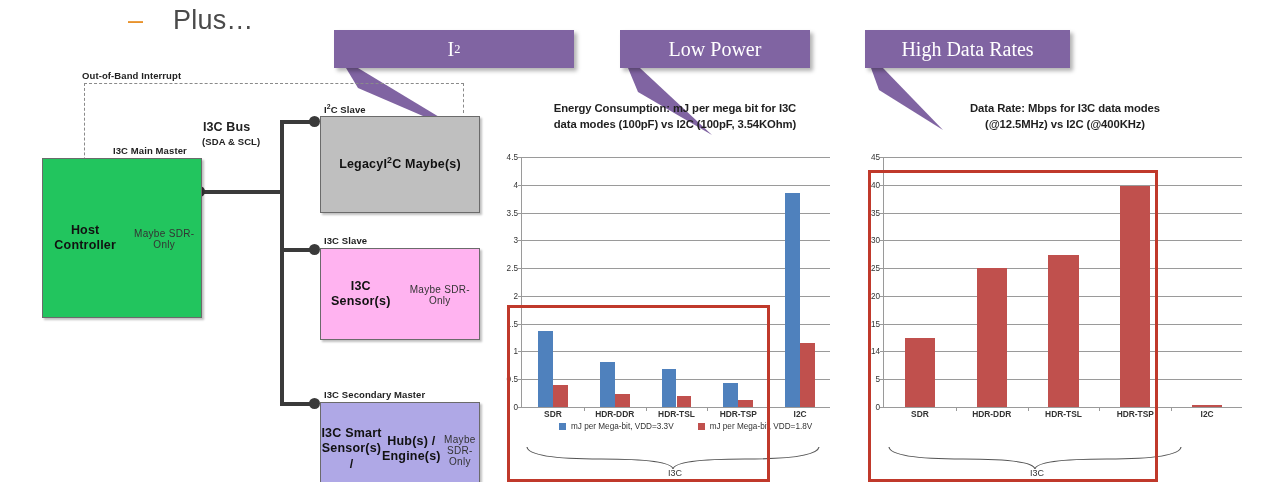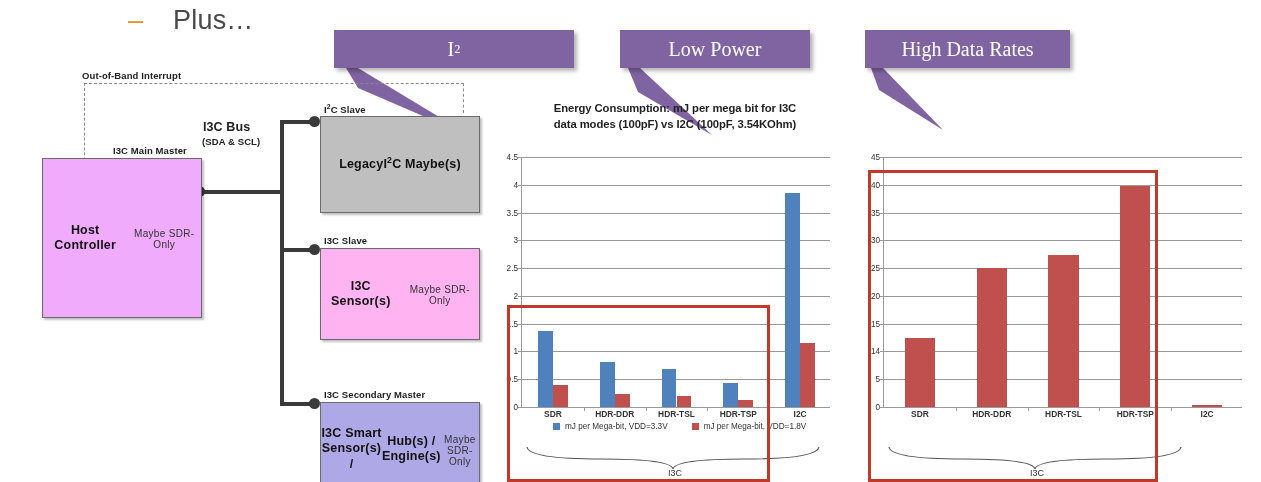--- a/index.html
+++ b/index.html
@@ -108,21 +108,21 @@
 
   <div class="dlabel" style="left:324px;top:45px;">
     <span>I</span><sup style="font-size:.72em;">2</sup><span>C Slave</span>
   </div>
   <div class="dbox" style="left:320px;top:58px;width:158px;height:95px;background:#BFBFBF;">
     <div class="t1">Legacy</div>
     <div class="t1"><span>I</span><sup>2</sup><span>C Maybe(s)</span></div>
   </div>
 
   <div class="dlabel" style="left:113px;top:87px;">I3C Main Master</div>
-  <div class="dbox" style="left:42px;top:100px;width:158px;height:158px;background:#f0abfc;">
+  <div class="dbox" style="left:42px;top:100px;width:158px;height:158px;background:#22c55e;">
     <div class="t1">Host Controller</div>
     <div class="t2">Maybe SDR-Only</div>
   </div>
 
   <div class="dlabel" style="left:324px;top:177px;">I3C Slave</div>
   <div class="dbox" style="left:320px;top:190px;width:158px;height:90px;background:#FFB3F0;">
     <div class="t1">I3C Sensor(s)</div>
     <div class="t2">Maybe SDR-Only</div>
   </div>
 
@@ -183,38 +183,42 @@
       <div class="xtick" style="left: 154.5px;">HDR-TSL</div>
       <div class="xsep" style="left: 185.4px;"></div>
       <div class="bar" title="mJ per Mega-bit, VDD=3.3V: 0.44" style="left: 201.468px; width: 14.832px; height: 24.4444px; background: rgb(79, 129, 189);"></div>
       <div class="bar" title="mJ per Mega-bit, VDD=1.8V: 0.13" style="left: 216.3px; width: 14.832px; height: 7.22222px; background: rgb(192, 80, 77);"></div>
       <div class="xtick" style="left: 216.3px;">HDR-TSP</div>
       <div class="xsep" style="left: 247.2px;"></div>
       <div class="bar" title="mJ per Mega-bit, VDD=3.3V: 3.85" style="left: 263.268px; width: 14.832px; height: 213.889px; background: rgb(79, 129, 189);"></div>
       <div class="bar" title="mJ per Mega-bit, VDD=1.8V: 1.15" style="left: 278.1px; width: 14.832px; height: 63.8889px; background: rgb(192, 80, 77);"></div>
       <div class="xtick" style="left: 278.1px;">I2C</div>
     </div>
-  <div class="legend" id="energy-legend" style="left:42px;top:322px;padding-left:16px;">
+  <div class="legend" id="energy-legend" style="left:48px;top:322px;padding-left:16px;">
       <span style="display: inline-flex; align-items: center; gap: 5px; margin-right: 18px;">
         <span class="lswatch" style="background: rgb(79, 129, 189);"></span>
         <span>mJ per Mega-bit, VDD=3.3V</span>
       </span>
       <span style="display: inline-flex; align-items: center; gap: 5px; margin-right: 18px;">
         <span class="lswatch" style="background: rgb(192, 80, 77);"></span>
         <span>mJ per Mega-bit, VDD=1.8V</span>
       </span>
     </div>
   <svg class="brace" style="left:26px;top:345px;" width="310" height="26">
     <path d="M6,2 Q8,14 80,14 Q150,14 152,24 Q154,14 224,14 Q296,14 298,2" fill="none" stroke="#555" stroke-width="1.2"></path>
   </svg>
   <div class="bracelabel" style="left:180px;top:368px;">I3C</div>
   <div class="redbox" style="left:12px;top:205px;width:263px;height:177px;"></div>
 </div>
 
 <div class="chart" id="datarate-chart" style="left:855px;top:100px;width:400px;height:382px;">
+  <div class="ctitle" style="left:60px;top:0px;width:300px;">
+    <div>Data Rate: Mbps for I3C data modes</div>
+    <div>(@12.5MHz) vs I2C (@400KHz)</div>
+  </div>
   <div class="plot" id="datarate-plot" style="left:28px;top:57px;width:358px;height:250px;">
       <div class="grid" style="top: 250px;"></div>
       <div class="ytick" style="top: 250px;">0</div>
       <div class="tickmark" style="top: 250px;"></div>
       <div class="grid" style="top: 222.222px;"></div>
       <div class="ytick" style="top: 222.222px;">5</div>
       <div class="tickmark" style="top: 222.222px;"></div>
       <div class="grid" style="top: 194.444px;"></div>
       <div class="ytick" style="top: 194.444px;">14</div>
       <div class="tickmark" style="top: 194.444px;"></div>

